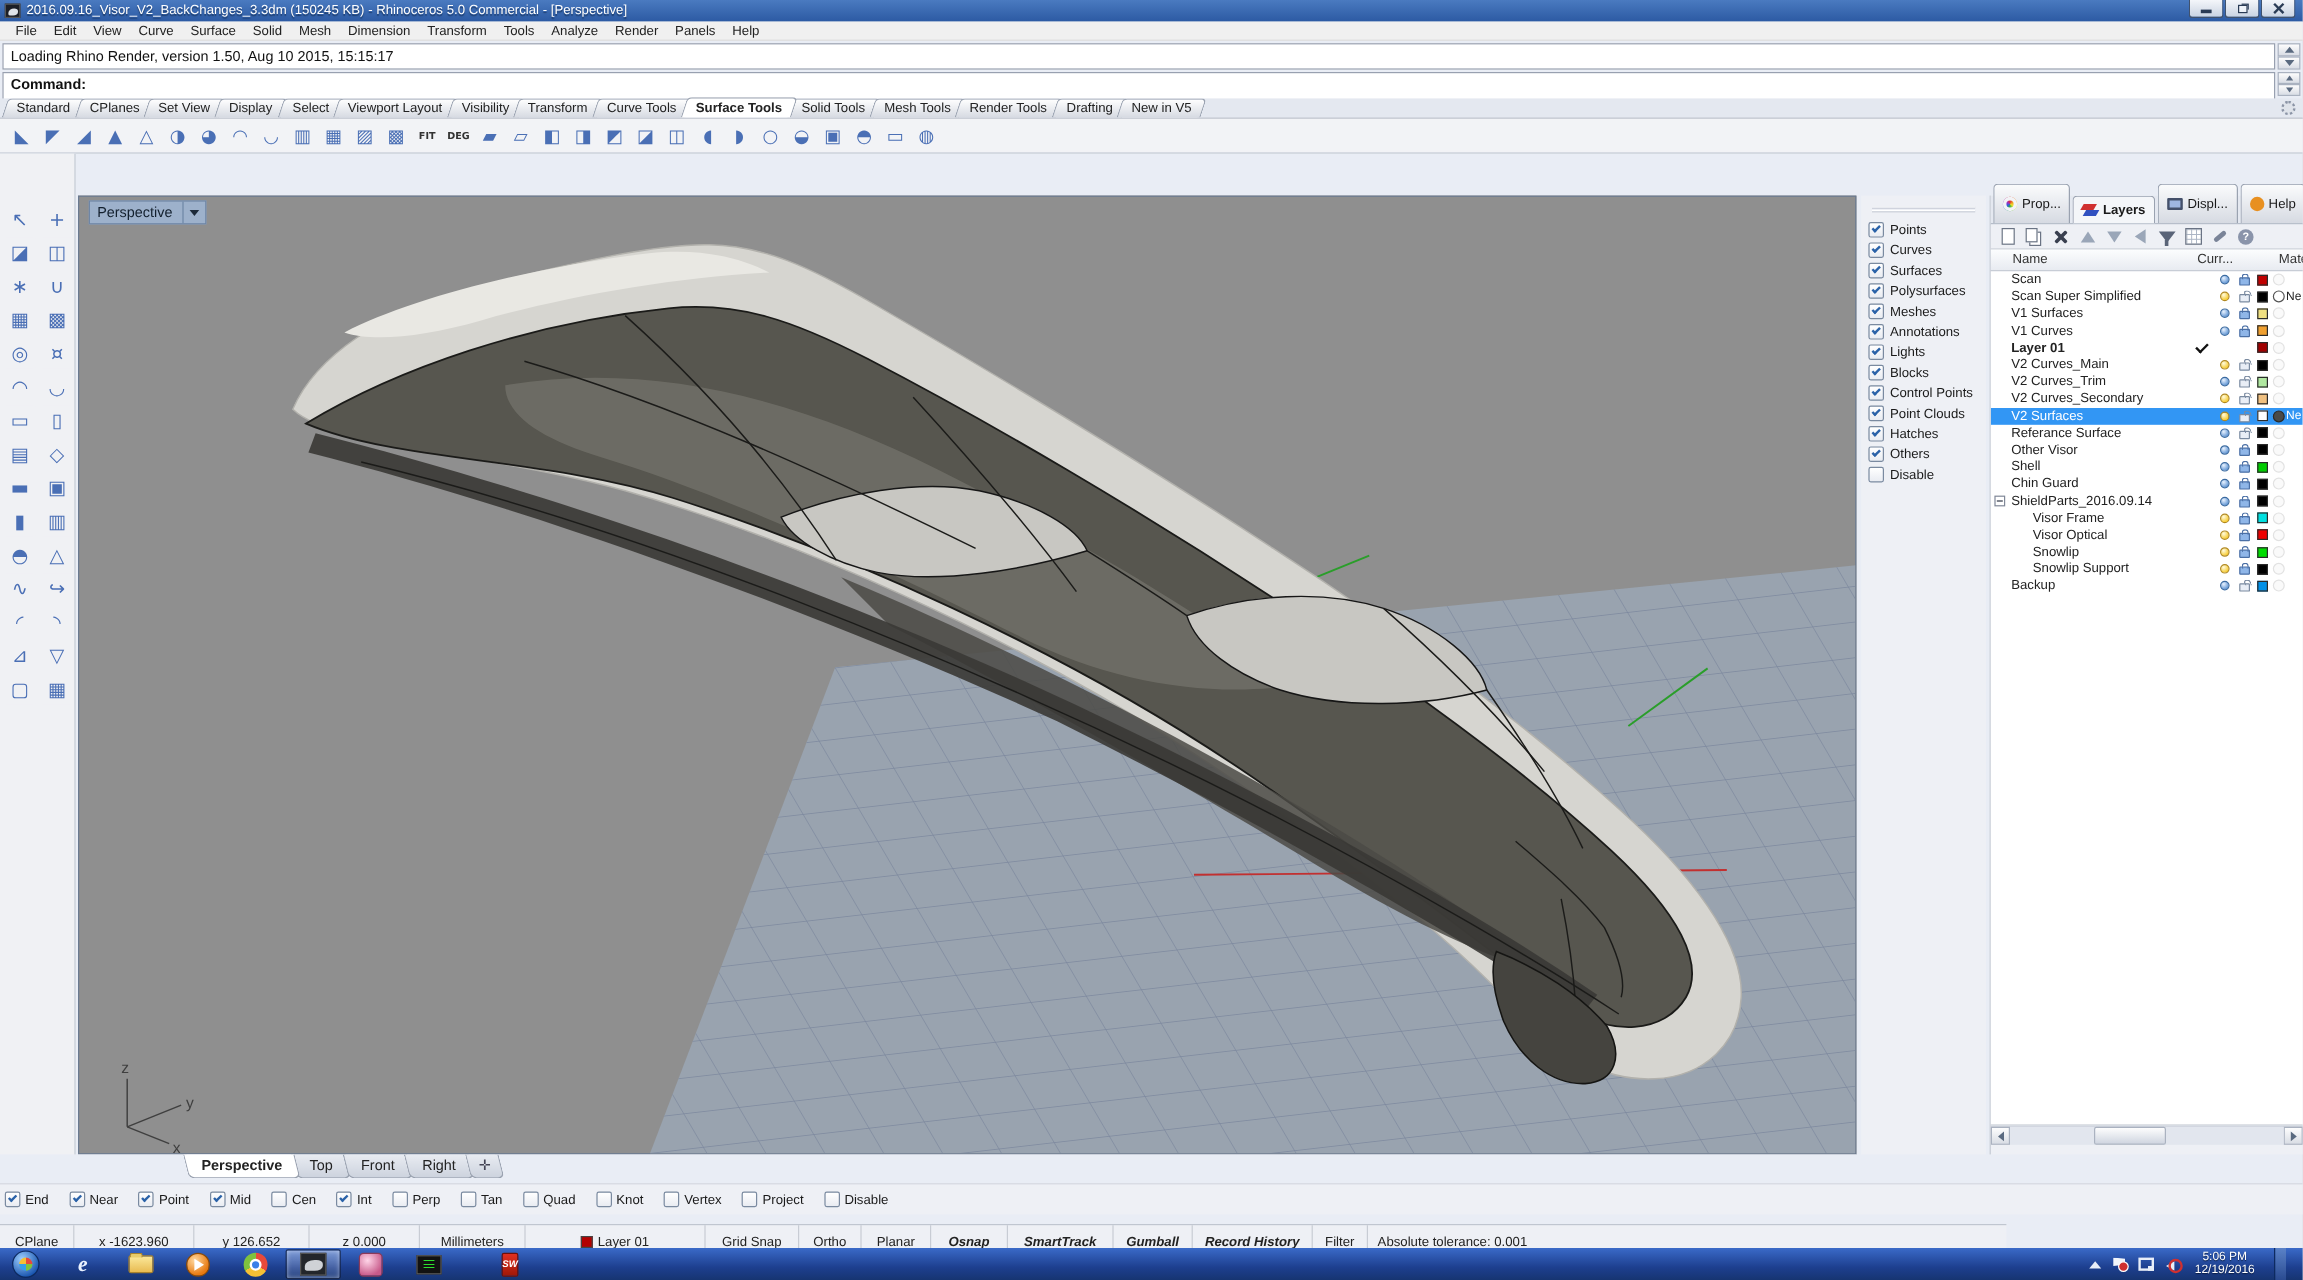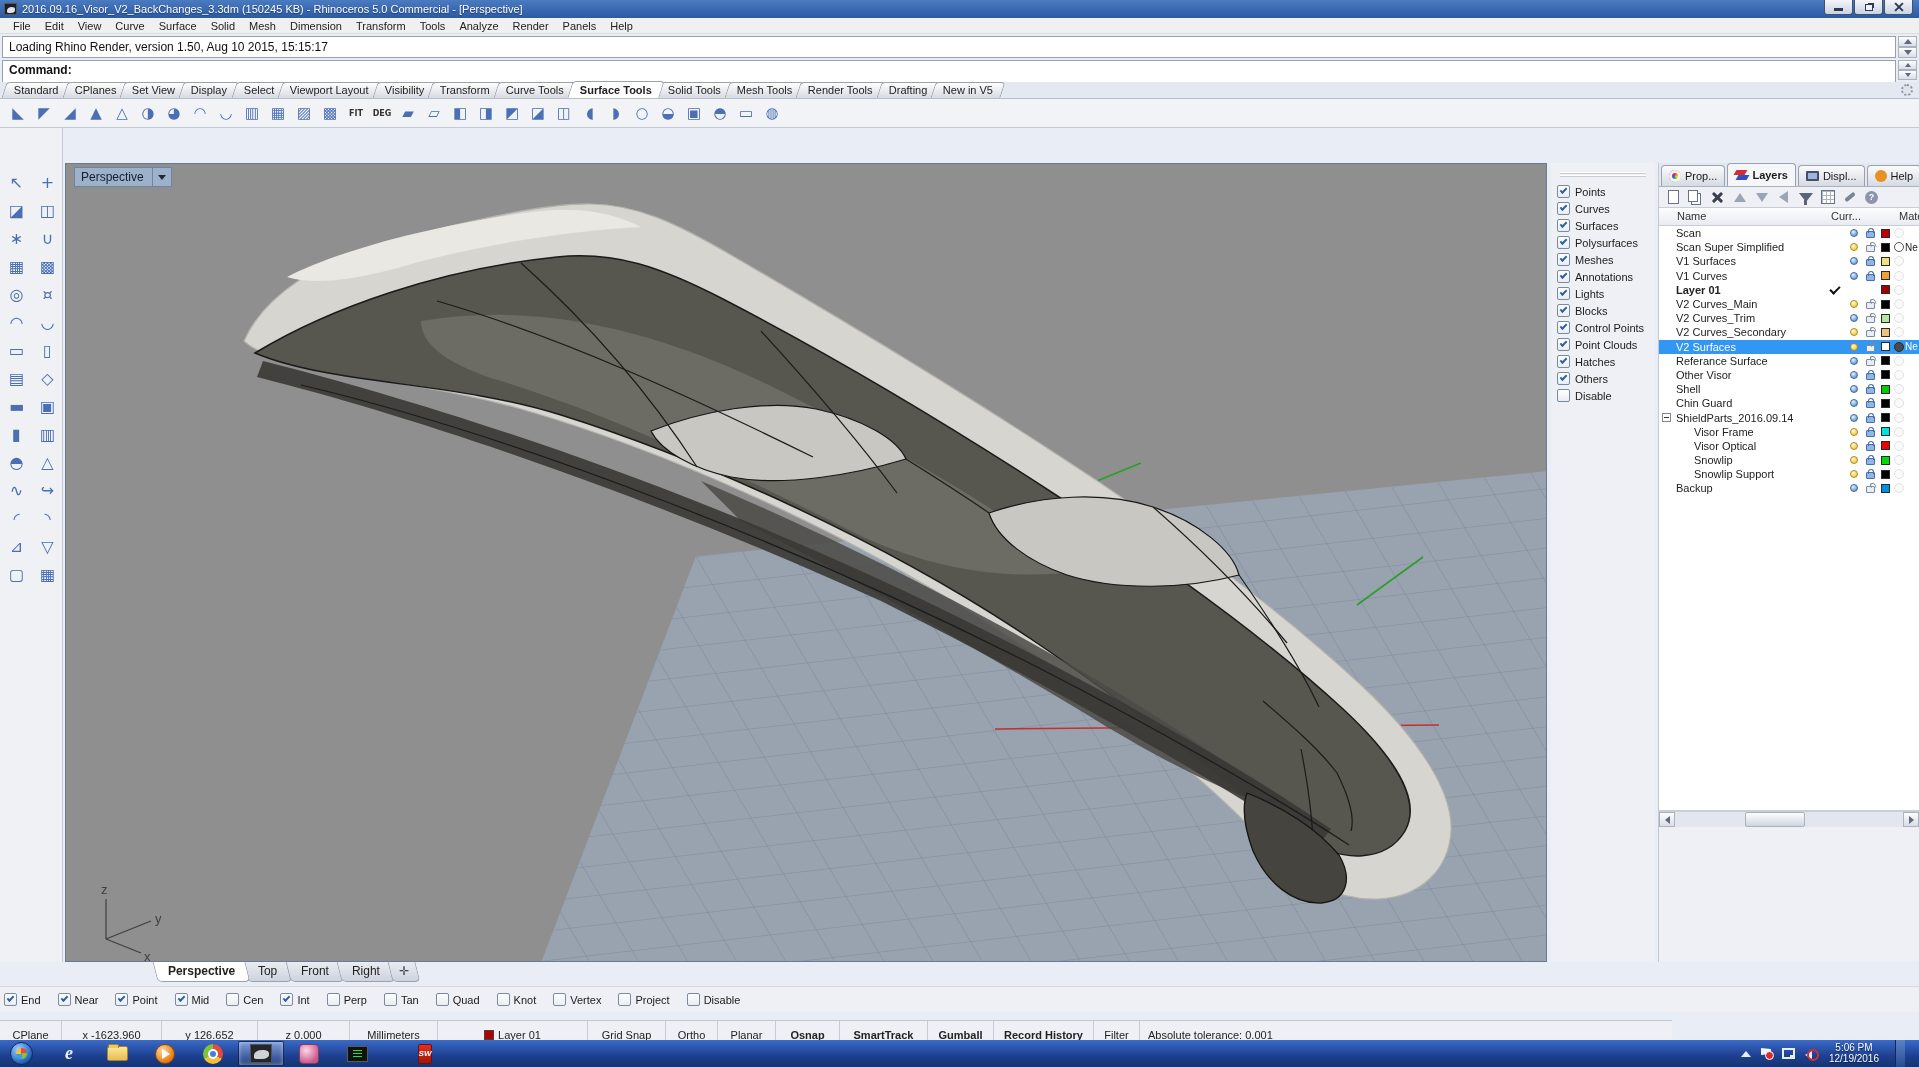--- a/index.html
+++ b/index.html
@@ -69,21 +69,21 @@
   .filterpanel { position:absolute; left:1551px; top:163px; width:104px; height:799px; background:#eef0f5; padding-top:8px; }
   .grip { width:86px; height:2px; background:#c8cdd8; border-top:1px solid #fff; margin:1px auto; }
   .fitem { display:flex; align-items:center; gap:5px; height:17px; padding-left:6px; }
   .cb { width:13px; height:13px; background:linear-gradient(#fff,#e9ecf2); border:1px solid #7a8aa0; border-radius:2px; position:relative; flex:none; }
   .cb .tick { display:none; }
   .cb.checked .tick { display:block; position:absolute; left:2px; top:2px; width:7px; height:4px; border-left:2px solid #2a62a8; border-bottom:2px solid #2a62a8; transform:rotate(-45deg); }
 
   
   .layerspanel { position:absolute; left:1658px; top:163px; width:261px; height:799px; background:#eef0f5; border-left:1px solid #c4cad4; }
   .ptabs { display:flex; align-items:flex-end; height:24px; padding:2px 2px 0 2px; border-bottom:1px solid #aab2c0; background:#e4e8f0; }
-  .ptab { height:21px; display:flex; align-items:center; gap:4px; padding:0 7px; background:linear-gradient(#fafbfc,#d6dae2);
+  .ptab { height:33px; display:flex; align-items:center; gap:4px; padding:0 7px; background:linear-gradient(#fafbfc,#d6dae2);
     border:1px solid #9aa2b0; border-bottom:none; border-radius:4px 4px 0 0; margin-right:2px; font-size:11px; }
   .ptab.active { background:#f4f6f9; height:23px; font-weight:bold; }
   .gear-ic { width:12px; height:12px; border:2px dotted #8b94a6; border-radius:50%; background:#dfe3ea; }
   .ti-prop { width:12px; height:12px; border-radius:50%; background:conic-gradient(#e03030,#f0a020,#f0e030,#30b040,#3060e0,#a030c0,#e03030); box-shadow:inset 0 0 0 3px #f2f3f6; }
   .ti-layers { width:13px; height:11px; position:relative; }
   .ti-layers::before { content:''; position:absolute; left:0; top:0; width:11px; height:5px; background:#d03030; transform:skewX(-30deg); }
   .ti-layers::after { content:''; position:absolute; left:2px; top:5px; width:11px; height:5px; background:#3050c0; transform:skewX(-30deg); }
   .ti-display { width:13px; height:10px; border:2px solid #44506a; background:#9fb6e0; border-radius:1px; }
   .ti-help { width:12px; height:12px; border-radius:50%; background:#e89020; color:#fff; font-size:9px; font-weight:bold; display:flex; align-items:center; justify-content:center; }
   .ptools { display:flex; align-items:center; gap:5px; height:21px; padding:0 6px; background:#eef0f5; border-bottom:1px solid #c8cdd6; }
@@ -98,21 +98,21 @@
   .pi-funnel::before { content:''; border-left:7px solid transparent; border-right:7px solid transparent; border-top:9px solid #5a6478; }
   .pi-funnel::after { content:''; position:absolute; bottom:1px; width:3px; height:5px; background:#5a6478; }
   .pi-table::before { content:''; width:12px; height:12px; border:1px solid #6a7384;
     background:linear-gradient(#aab4c4 1px,transparent 1px) 0 0/4px 4px, linear-gradient(90deg,#aab4c4 1px,transparent 1px) 0 0/4px 4px, #fff; }
   .pi-wrench::before { content:''; width:12px; height:4px; background:#7a8498; border-radius:2px; transform:rotate(-40deg); }
   .pi-help2::before { content:'?'; width:13px; height:13px; border-radius:50%; background:#8a94aa; color:#fff; font-size:9px; font-weight:bold; display:flex; align-items:center; justify-content:center; }
   .lhead { position:relative; height:18px; border-bottom:1px solid #c8cdd6; background:linear-gradient(#fcfdfe,#e8ebf1); font-size:11px; color:#333; }
   .lhead .h-name { position:absolute; left:18px; top:2px; }
   .lhead .h-cur { position:absolute; left:172px; top:2px; }
   .lhead .h-mat { position:absolute; left:240px; top:2px; white-space:nowrap; overflow:hidden; width:21px; }
-  .llist { background:#fff; height:585px; overflow:hidden; border-bottom:1px solid #c8cdd6; }
+  .llist { background:#fff; height:712px; overflow:hidden; border-bottom:1px solid #c8cdd6; }
   .lrow { display:flex; align-items:center; height:14.2px; font-size:11px; color:#222; position:relative; }
   .lrow .exp { visibility:hidden; width:9px; height:9px; border:1px solid #808898; margin-left:3px; flex:none; position:relative; background:#fff; }
   .lrow.group .exp { visibility:visible; }
   .lrow .exp::after { content:''; position:absolute; left:1px; top:3px; width:5px; height:1px; background:#303848; }
   .lrow .lname { flex:1; padding-left:5px; white-space:nowrap; overflow:hidden; }
   .lrow.child .lname { padding-left:23px; }
   .lrow.bold .lname { font-weight:bold; }
   .lrow.selected { background:#3296f4; color:#fff; }
   .curmark { width:20px; flex:none; position:relative; height:14px; }
   .lrow.current .curmark::before { content:''; position:absolute; left:4px; top:3px; width:8px; height:4px; border-left:2px solid #111; border-bottom:2px solid #111; transform:rotate(-45deg); }
@@ -150,21 +150,21 @@
   .vtab.active { background:#fff; font-weight:bold; z-index:2; position:relative; }
   .vtab.plus { padding:0 8px; color:#445; }
 
   
   .osnaprow { position:absolute; left:0; top:986px; width:1919px; height:26px; background:#eef0f5; border-top:1px solid #d4d8e0; display:flex; align-items:center; gap:17px; padding-left:4px; }
   .oitem { display:flex; align-items:center; gap:4px; }
 
   
   .statusbar { position:absolute; left:0; top:1020px; width:1672px; height:28px; background:#eef0f5; border-top:1px solid #c0c6d0; display:flex; align-items:stretch; }
   .s-pane { border-right:1px solid #c8ccd4; display:flex; align-items:center; justify-content:center; gap:4px; font-size:11px; color:#222; flex:none; }
-  .s-pane.boldpane { font-weight:bold; }
+  .s-pane.boldpane { font-weight:bold;font-style:italic; }
   .s-pane.flexpane { flex:1; justify-content:flex-start; padding-left:8px; border-right:none; }
   .s-pane .sw { display:none; width:10px; height:10px; border:1px solid #444; }
   .s-pane.swatch-pane .sw { display:inline-block; }
 
   
   .taskbar { position:absolute; left:0; top:1040px; width:1919px; height:27px; background:linear-gradient(#3a6ac8,#1d3f8f 60%,#16securi347c); background:linear-gradient(#3a6ac8,#1d3f8f 60%,#163470); display:flex; align-items:center; }
   .orb { width:34px; height:25px; margin:0 8px 0 4px; display:flex; align-items:center; justify-content:center; }
   .orb i { width:23px; height:23px; border-radius:50%; background:radial-gradient(circle at 35% 30%, #9fd0ff, #1a56b0 75%); border:1px solid #0d2a60; display:flex; align-items:center; justify-content:center; }
   .orb i::after { content:''; width:11px; height:11px; border-radius:50%; background:conic-gradient(#e84a3a 0 90deg, #7ec23e 90deg 180deg, #35a0e8 180deg 270deg, #f5c034 270deg); filter:blur(.4px); }
   .tslot { width:46px; height:25px; display:flex; align-items:center; justify-content:center; border-radius:2px; margin-right:2px; }

